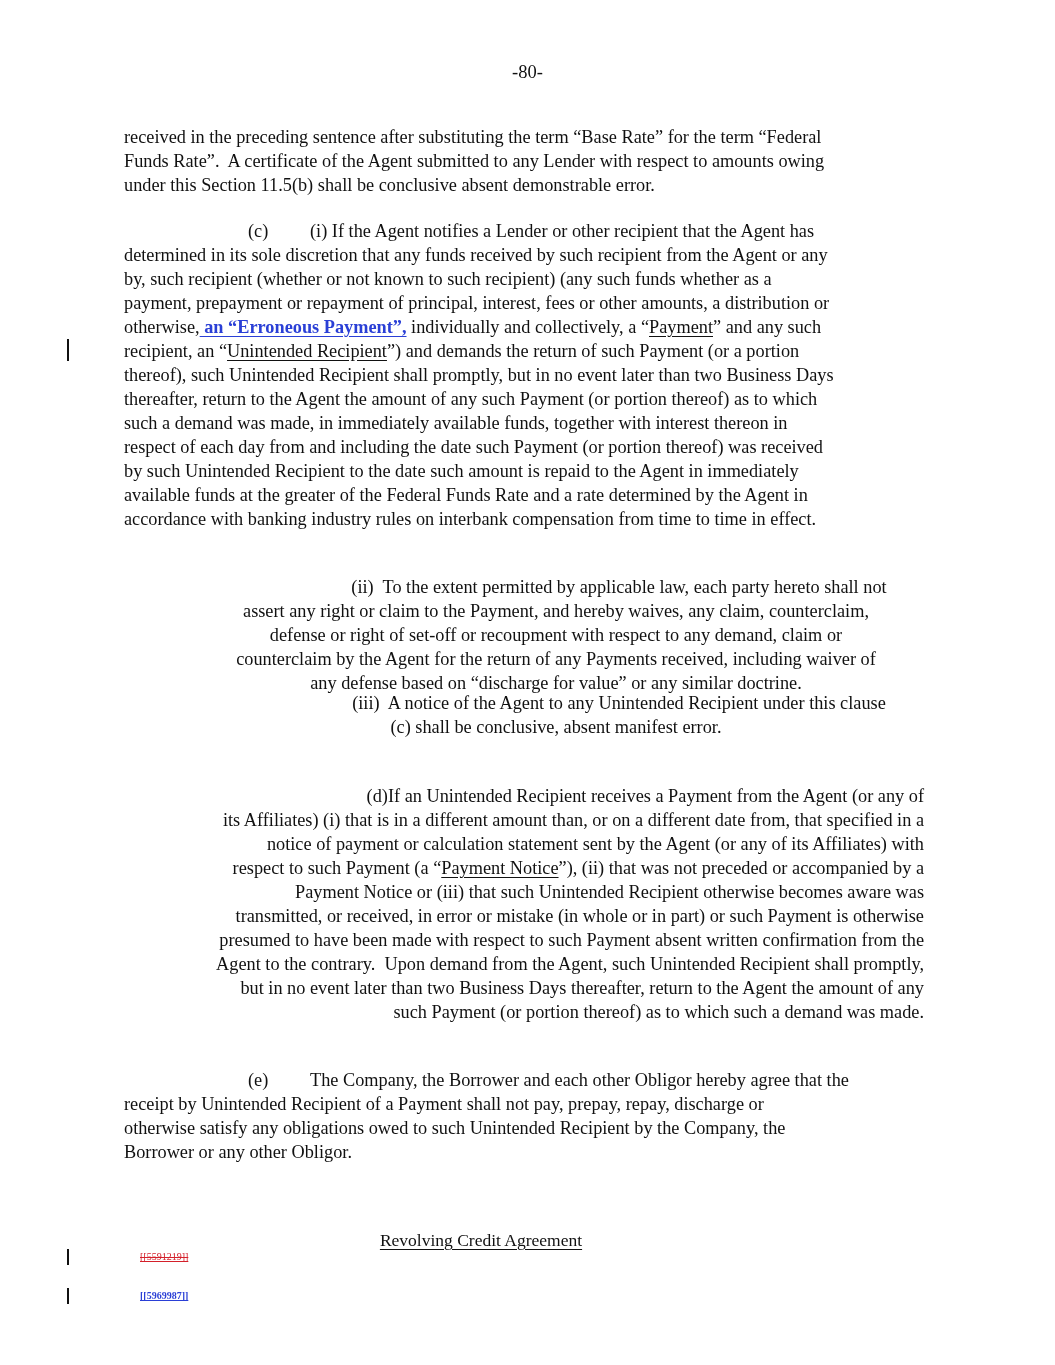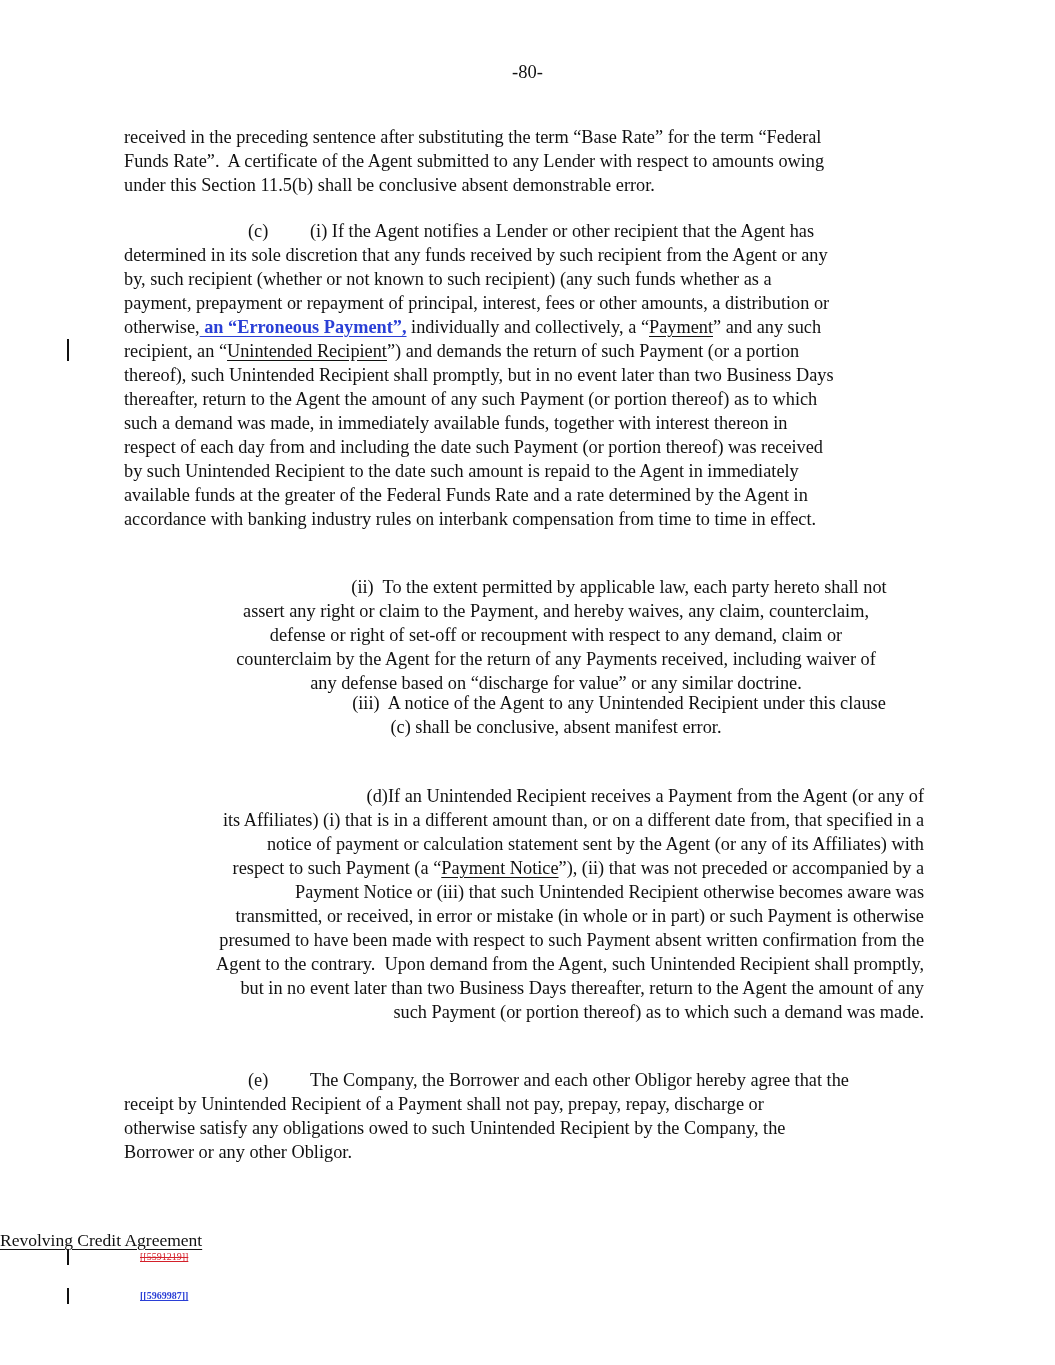--- a/index.html
+++ b/index.html
@@ -7,21 +7,21 @@
            font-family: "Liberation Serif", "DejaVu Serif", serif; color: #111; }
     .page-num { position: absolute; top: 62px; left: 0; width: 1055px; text-align: center;
                 font-size: 18.5px; }
     .para { position: absolute; font-size: 18.3px; line-height: 24px; margin: 0; }
     .line { display: block; white-space: pre; }
     .full { left: 124px; width: 800px; }
     .indent { left: 186px; width: 740px; text-align: center; }
     .u { text-decoration: underline; text-underline-offset: 3px; }
     .ins { color: #2a3fd6; font-weight: bold; text-decoration: underline; text-underline-offset: 3px; text-align: right; }
     .change-bar { position: absolute; left: 67px; width: 2px; background: #111; }
-    .footer-title { position: absolute; top: 1230px; left: 0; width: 962px; 
+    .footer-title { position: absolute; top: 1230px; left: 0; width: 962px; text-align: center;
                     font-size: 17.5px; text-decoration: underline; text-underline-offset: 3px; }
     .docid { position: absolute; left: 124px; font-size: 10px; margin-left: 16px; }
     .docid.del { top: 1251px; color: #d4202a; text-decoration: line-through underline; }
     .docid.ins2 { top: 1290px; color: #2a3fd6; font-weight: bold; text-decoration: underline; }
   </style>
 </head>
 <body>
 
 <div class="page-num">-80-</div>
 

